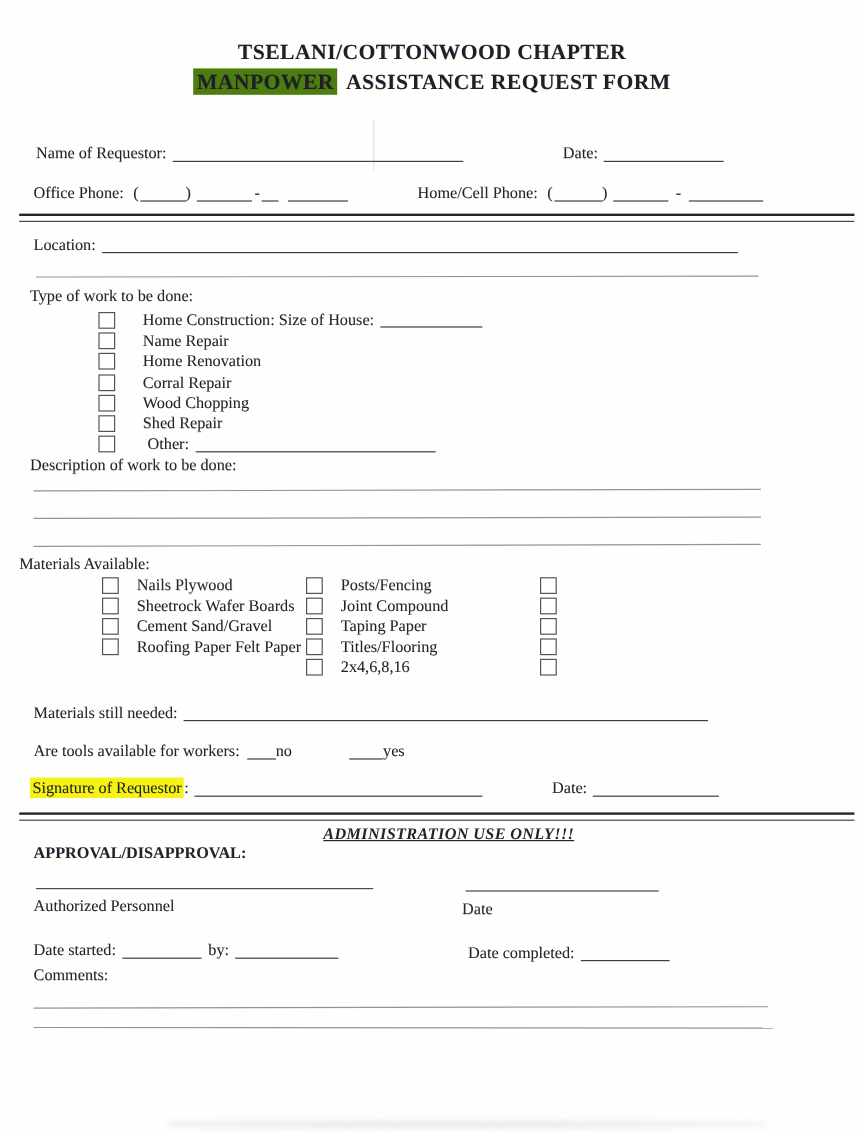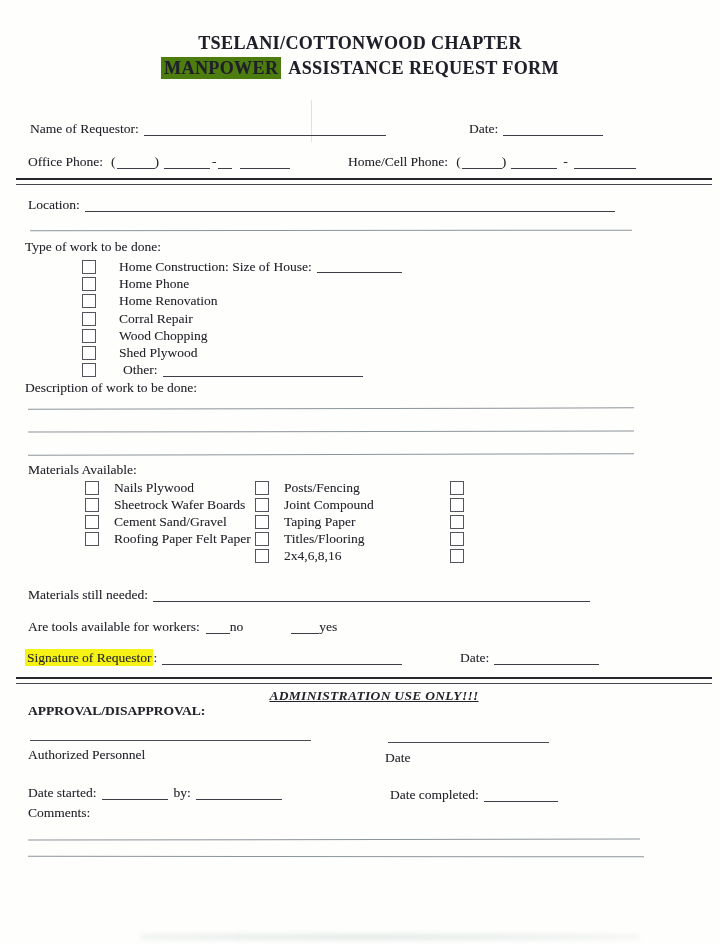--- a/index.html
+++ b/index.html
@@ -67,51 +67,51 @@
 
   <div class="abs lbl" style="left:25px;top:239px;">Type of work to be done:</div>
   <div class="abs" style="left:82px;top:258px;">
     <div class="wrow">
       <span class="cb"></span>
       <span class="lbl">Home Construction: Size of House:</span>
       <span class="fline" style="width:85px;"></span>
     </div>
     <div class="wrow">
       <span class="cb"></span>
-      <span class="lbl">Home Phone</span>
+      <span class="lbl">Name Repair</span>
     </div>
     <div class="wrow">
       <span class="cb"></span>
       <span class="lbl">Home Renovation</span>
     </div>
     <div class="wrow">
       <span class="cb"></span>
       <span class="lbl">Corral Repair</span>
     </div>
     <div class="wrow">
       <span class="cb"></span>
       <span class="lbl">Wood Chopping</span>
     </div>
     <div class="wrow">
       <span class="cb"></span>
-      <span class="lbl">Shed Plywood</span>
+      <span class="lbl">Shed Repair</span>
     </div>
     <div class="wrow">
       <span class="cb"></span>
       <span class="lbl" style="margin-left:4px;">Other:</span>
       <span class="fline" style="width:200px;"></span>
     </div>
   </div>
 
   <div class="abs lbl" style="left:25px;top:380px;">Description of work to be done:</div>
   <div class="gline" style="left:28px;top:408px;width:606px;transform:rotate(-0.12deg);"></div>
   <div class="gline" style="left:28px;top:431px;width:606px;transform:rotate(-0.1deg);"></div>
   <div class="gline" style="left:28px;top:454px;width:606px;transform:rotate(-0.15deg);"></div>
 
-  <div class="abs lbl" style="left:28px;top:462px;">Materials Available:</div>
+  <div class="abs lbl" style="left:16px;top:462px;">Materials Available:</div>
   <div class="abs" style="left:85px;top:479px;">
     <div class="mrow">
       <span class="cb"></span>
       <span class="lbl">Nails Plywood</span>
     </div>
     <div class="mrow">
       <span class="cb"></span>
       <span class="lbl">Sheetrock Wafer Boards</span>
     </div>
     <div class="mrow">

